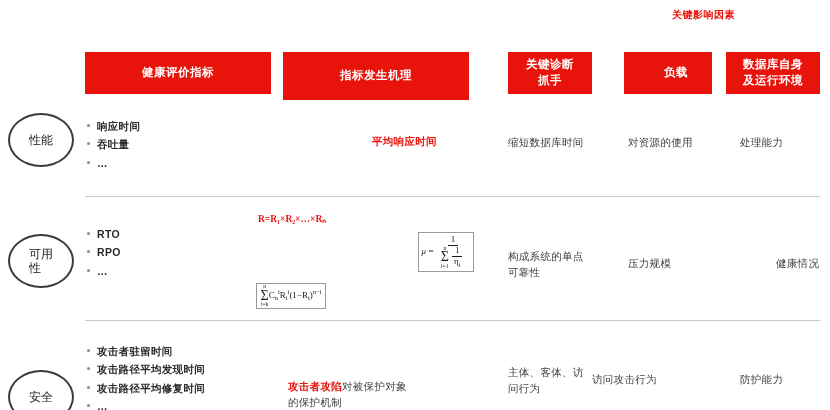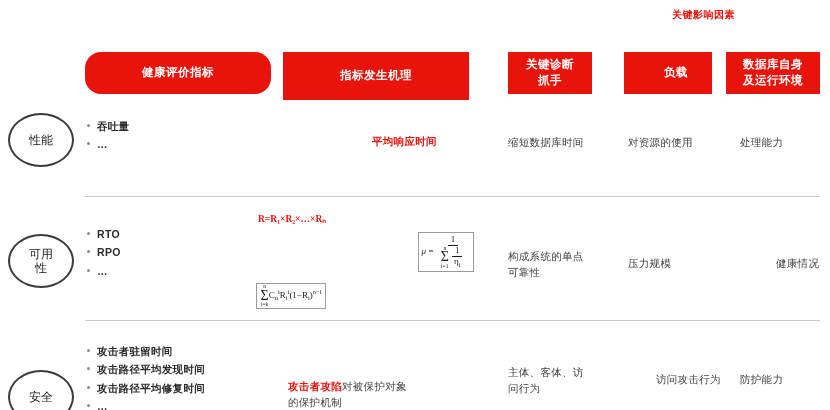--- a/index.html
+++ b/index.html
@@ -51,21 +51,21 @@
 
   
   .row-label {
     position: absolute;
     border: 2px solid #3b3b3b;
     border-radius: 50%;
     background: #ffffff;
     display: flex;
     align-items: center;
     justify-content: center;
-    text-align: center;
+    text-align: left;
     font-size: 12px;
     color: #1a1a1a;
     line-height: 1.2;
     box-sizing: border-box;
   }
 
   
   .hrule {
     position: absolute;
     height: 1px;
@@ -155,34 +155,35 @@
   }
   .sigma-stack .lim { font-size: 5.5px; }
 </style>
 </head>
 <body>
 
 <div class="canvas">
 
   <div class="top-annotation">关键影响因素</div>
 
-  <div class="col-header" style="left:85px; top:52px; width:186px; height:42px;border-radius:16px;">健康评价指标</div>
+  <div class="col-header" style="left:85px; top:52px; width:186px; height:42px;">健康评价指标</div>
   <div class="col-header" style="left:283px; top:52px; width:186px; height:48px;">指标发生机理</div>
   <div class="col-header" style="left:508px; top:52px; width:84px; height:42px; white-space:pre-line;">关键诊断
 抓手</div>
   <div class="col-header" style="left:624px; top:52px; width:88px; height:42px;padding-left:20px;">负载</div>
   <div class="col-header" style="left:726px; top:52px; width:94px; height:42px; white-space:pre-line;">数据库自身
 及运行环境</div>
 
   <div class="hrule" style="left:85px; top:196px; width:735px;"></div>
   <div class="hrule" style="left:85px; top:320px; width:735px;"></div>
 
   <div class="row-label" style="left:8px; top:113px; width:66px; height:54px;">性能</div>
 
   <div class="bullets" style="left:85px; top:117px; width:190px;">
+    <div class="bitem">响应时间</div>
     <div class="bitem">吞吐量</div>
     <div class="bitem">…</div>
   </div>
 
   <div class="cell-text red" style="left:372px; top:133px;">平均响应时间</div>
 
   <div class="cell-text" style="left:508px; top:134px; width:100px;">缩短数据库时间</div>
   <div class="cell-text" style="left:740px; top:134px; width:90px;">处理能力</div>
   <div class="cell-text" style="left:628px; top:134px; width:90px;">对资源的使用</div>
 
@@ -239,16 +240,16 @@
     <div class="bitem">攻击路径平均修复时间</div>
     <div class="bitem">…</div>
   </div>
 
   <div class="cell-text" style="left:288px; top:379px; width:120px; line-height:1.5;">
     <span class="red" style="color:#e8140c; font-weight:bold;">攻击者攻陷</span><span>对被保护对象的保护机制</span>
   </div>
 
   <div class="cell-text" style="left:508px; top:364px; width:100px; white-space:pre-line;">主体、客体、访
 问行为</div>
-  <div class="cell-text" style="left:656px; top:371px; width:100px;">访问攻击行为</div>
+  <div class="cell-text" style="left:592px; top:371px; width:100px;">访问攻击行为</div>
   <div class="cell-text" style="left:740px; top:371px; width:90px;">防护能力</div>
 
 </div>
 
 </body></html>

